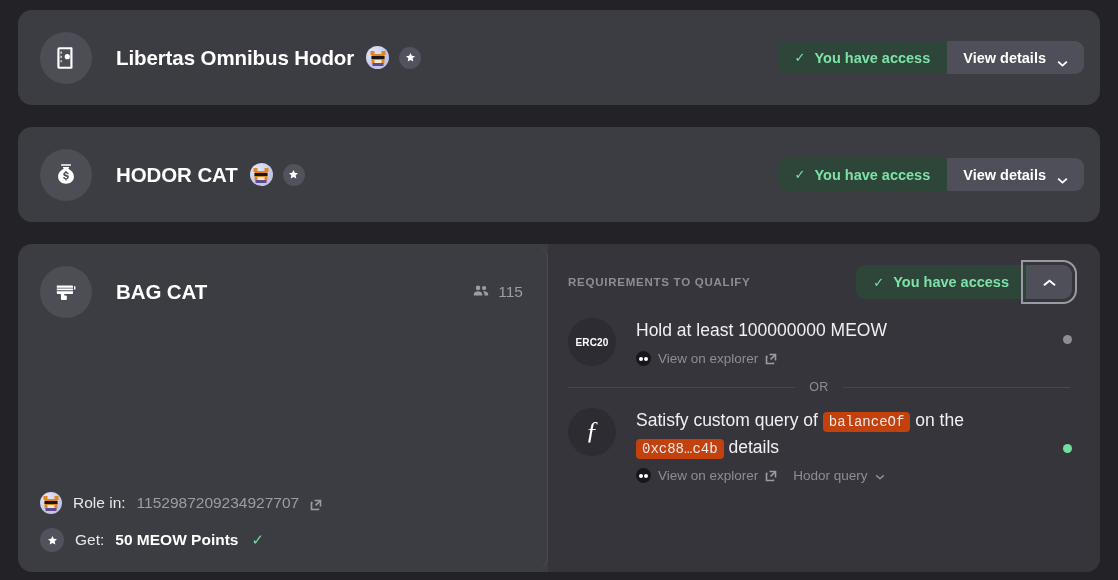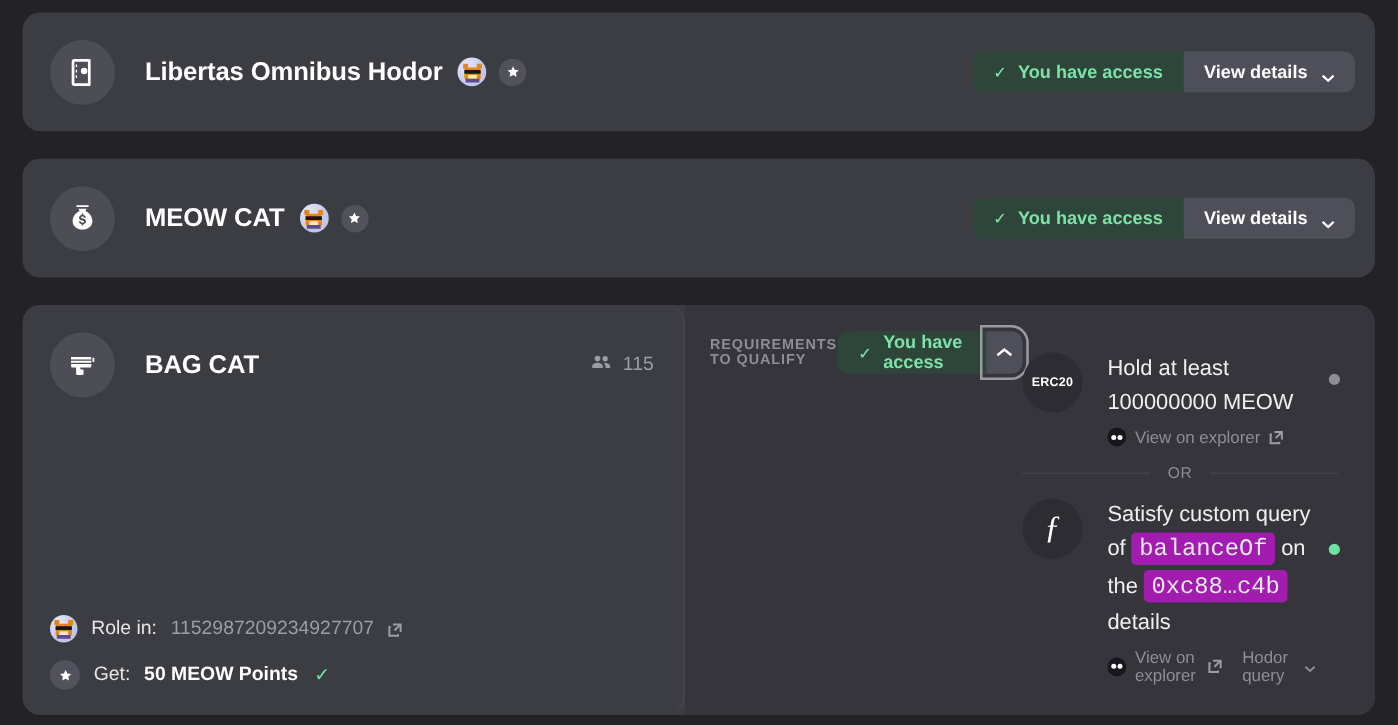--- a/index.html
+++ b/index.html
@@ -123,21 +123,21 @@
   .green-check { color: #6fe0a0; font-size: 15px; margin-left: 2px; }
   .mini-avatar { width: 22px; height: 22px; flex: 0 0 22px; }
   .mini-star { width: 24px; height: 24px; flex: 0 0 24px; margin-left: 0; }
 
   
   .exp-right {
     flex: 1 1 auto;
     background: #35353b;
     padding: 20px 28px 14px 20px;
     position: relative;
-    display: flex; 
+    display: flex; flex-direction: column;
   }
   .req-head { display: flex; align-items: center; height: 36px; }
   .req-head-title {
     color: #8d8d97;
     font-size: 11.5px;
     font-weight: bold;
     letter-spacing: 0.75px;
   }
   .req-access-group { display: flex; align-items: stretch; margin-left: auto; border-radius: 9px; }
   .req-access-pill {
@@ -177,24 +177,24 @@
     color: #ffffff; font-size: 26px; font-family: "Liberation Serif", serif; font-style: italic;
     line-height: 1; margin-top: -2px;
   }
   .req-body { margin-left: 20px; flex: 1 1 auto; padding-top: 1px; }
   .req-text {
     color: #f0f0f2;
     font-size: 17.5px;
     line-height: 1.55;
   }
   .code-chip {
-    background: #a21caf;
+    background: #c2410c;
     color: #e9e9ec;
     font-family: "Liberation Mono", monospace;
-    font-size: 19px;
+    font-size: 14px;
     padding: 2px 6px;
     border-radius: 4px;
     white-space: nowrap;
   }
   .req-links { display: flex; align-items: center; gap: 16px; margin-top: 7px; }
   .req-link {
     display: flex; align-items: center; gap: 7px;
     color: #8d8d97; font-size: 13.5px; cursor: pointer;
   }
   .explorer-dot {
@@ -262,21 +262,21 @@
     </div>
   </div>
 
   <div class="card collapsed">
     <div class="brand-icon">
       <svg viewBox="0 0 24 24" aria-hidden="true">
         <path d="M7.5 2h9v1.4h-9zM9 4.6h6l-.9 1.6c3 1.4 5.2 4.2 5.2 7.4 0 4-3.3 6.4-7.3 6.4S4.7 17.6 4.7 13.6c0-3.2 2.2-6 5.2-7.4L9 4.6zm3.6 3.6h-1.2v1c-1.1.2-1.9.9-1.9 2 0 1.3 1 1.8 2.3 2.1 1 .3 1.3.5 1.3.9 0 .4-.4.7-1.1.7-.8 0-1.3-.4-1.4-1H9.3c.1 1.2.9 1.9 2.1 2.1v1h1.2v-1c1.2-.2 2-.9 2-2.1 0-1.3-1-1.8-2.4-2.1-.9-.2-1.2-.5-1.2-.9 0-.4.3-.6 1-.6.7 0 1.1.3 1.2.9h1.3c-.1-1.1-.8-1.8-1.9-2z"></path>
       </svg>
     </div>
     <div class="title-row">
-      <div class="card-title">MEOW CAT</div>
+      <div class="card-title">HODOR CAT</div>
       <div class="avatar">
         <div class="cat">
             <i class="ear-l"></i>
             <i class="ear-r"></i>
             <i class="head"></i>
             <i class="shades"></i>
             <i class="muzzle"></i>
             <i class="body"></i>
           </div>
       </div>

